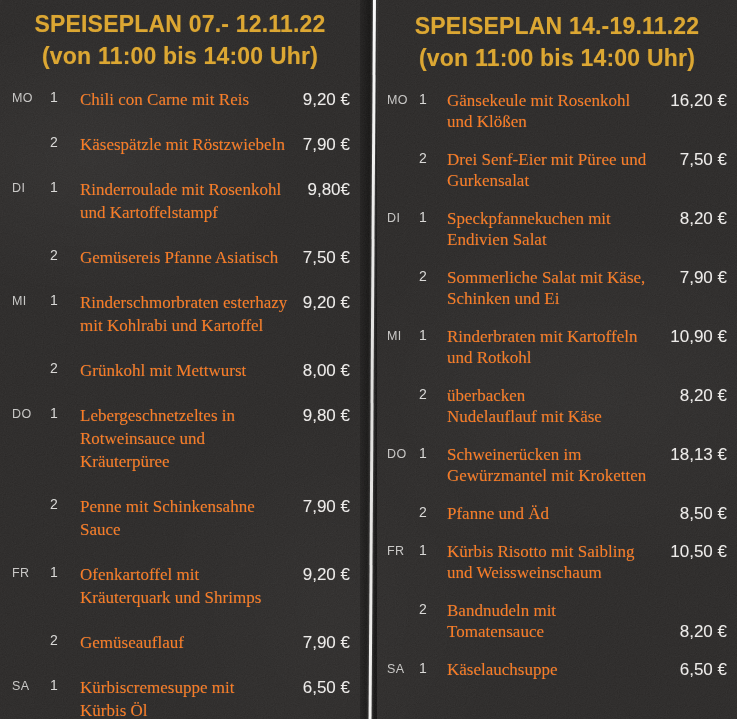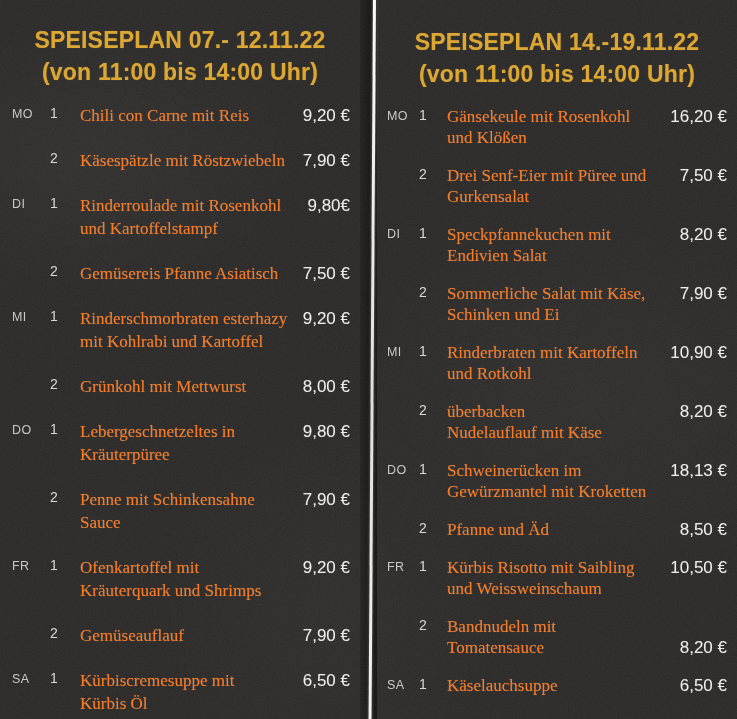--- a/index.html
+++ b/index.html
@@ -38,21 +38,21 @@
   .divider-line {
     position: absolute; top: -4px;
     left: 373px; width: 2.5px; height: 730px;
     background: linear-gradient(180deg, #fbfbfb, #dddcda 55%, #f2f1ef);
     transform: rotate(0.35deg);
     transform-origin: top center;
     box-shadow: 0 0 3px rgba(255,255,255,0.35);
   }
 
   .board {
-    position: absolute; top: 16px; bottom: 0;
+    position: absolute; top: 0; bottom: 0;
     display: block;
   }
   .board-left  { left: 0;    width: 360px; }
   .board-right { left: 377px; width: 360px; }
 
   .board-header { text-align: center; }
   .board-left  .board-header { padding-top: 8px;  margin-bottom: 16px; }
   .board-right .board-header { padding-top: 10px; margin-bottom: 16px; }
   .board-title, .board-subtitle {
     color: #daa227;
@@ -177,20 +177,21 @@
           <div class="dish-line">Grünkohl mit Mettwurst</div>
         </span>
     <span class="price">8,00 €</span>
   </div>
 
   <div class="menu-item">
     <span class="day-label">DO</span>
     <span class="item-number">1</span>
     <span class="dish">
           <div class="dish-line">Lebergeschnetzeltes in</div>
+          <div class="dish-line">Rotweinsauce und</div>
           <div class="dish-line">Kräuterpüree</div>
         </span>
     <span class="price">9,80 €</span>
   </div>
 
   <div class="menu-item">
     <span class="day-label"></span>
     <span class="item-number">2</span>
     <span class="dish">
           <div class="dish-line">Penne mit Schinkensahne</div>

